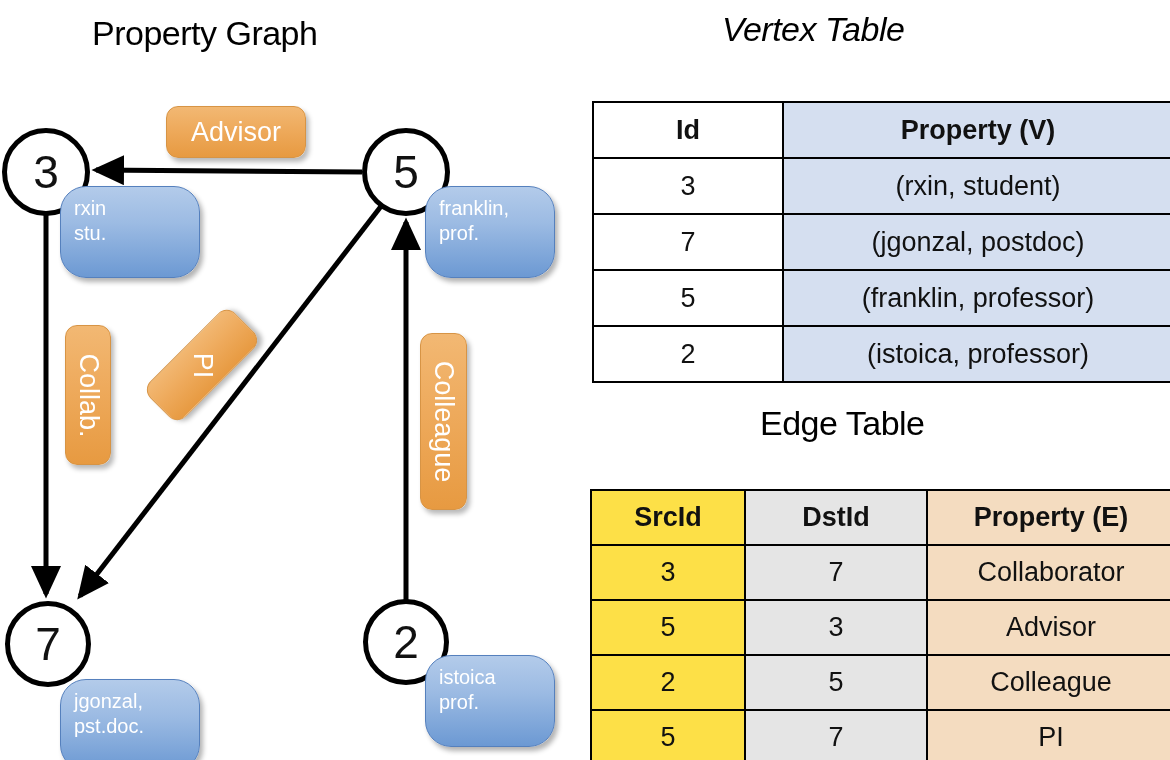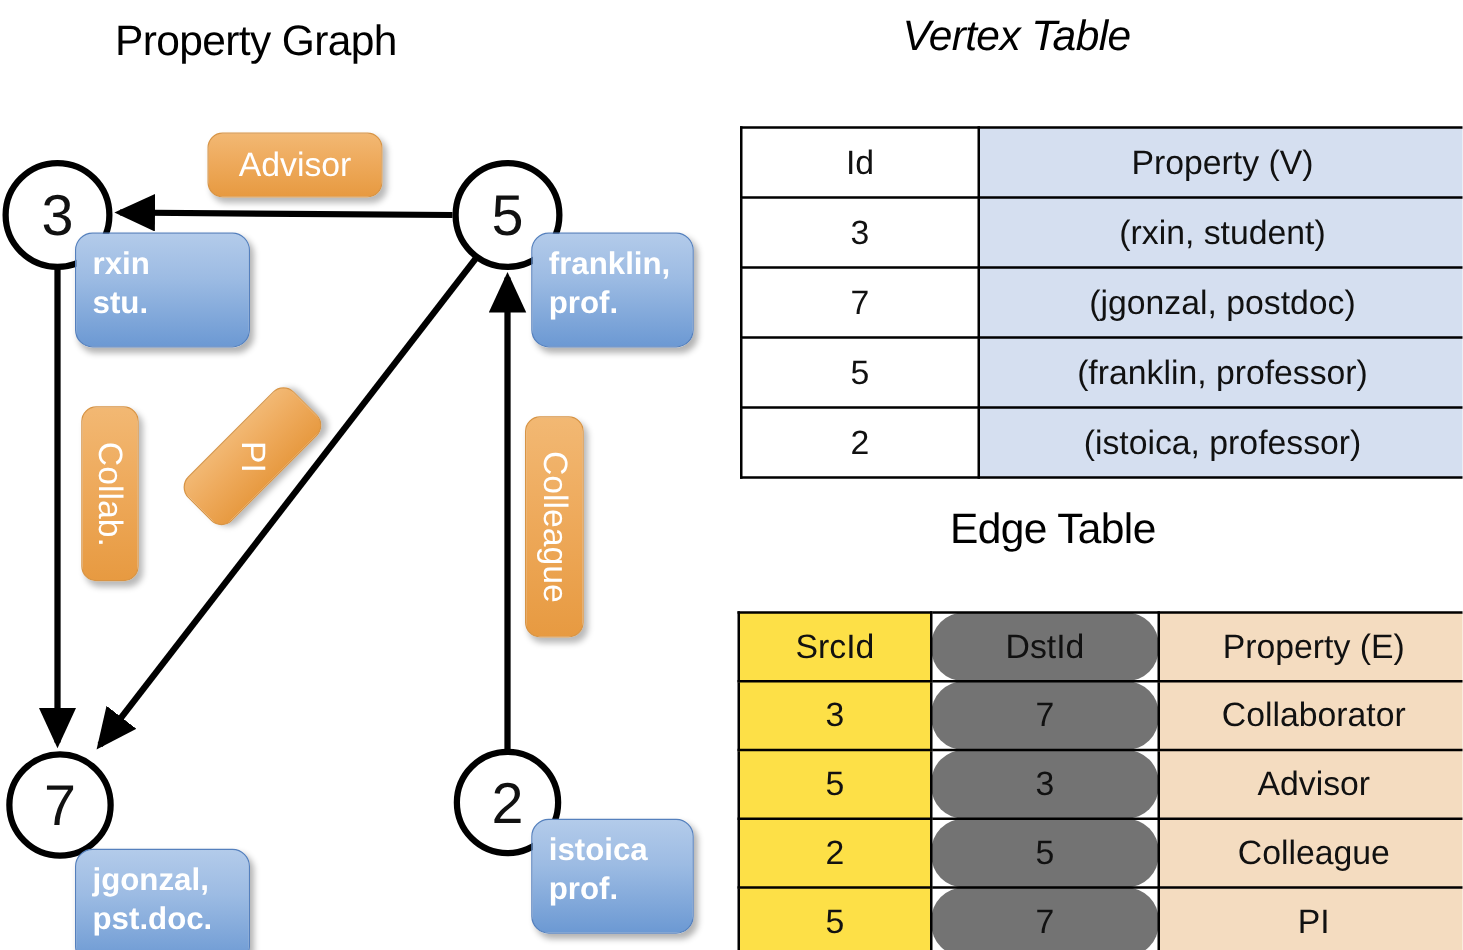--- a/index.html
+++ b/index.html
@@ -55,28 +55,28 @@
     font-weight: 300;
     font-size: 46px;
     color: #111111;
     z-index: 3;
   }
 
   
   .prop-box {
     position: absolute;
     box-sizing: border-box;
-    border-radius: 14px;
+    border-radius: 26px;
     border: 1.5px solid #5580bd;
     background: linear-gradient(to bottom, #b3cbea 0%, #9cbbe3 40%, #6c99d3 100%);
     box-shadow: 3px 4px 5px rgba(0,0,0,0.30);
     color: #ffffff;
     font-family: "Liberation Sans", sans-serif;
-    font-weight: 700;
-    font-size: 25px;
+    font-weight: 400;
+    font-size: 20px;
     line-height: 1.25;
     padding: 9px 0 0 13px;
     z-index: 4;
   }
 
   
   .edge-label {
     position: absolute;
     box-sizing: border-box;
     border-radius: 12px;
@@ -107,33 +107,33 @@
   }
   .tbl td, .tbl th {
     border: 2px solid #000000;
     text-align: center;
     font-weight: 300;
     font-size: 27px;
     color: #111111;
     padding: 0;
   }
   .tbl th {
-    font-weight: 400;
+    font-weight: 700;
     font-size: 27px;
   }
 
   #vertex-table { left: 592px; top: 101px; width: 576px; }
   #vertex-table th, #vertex-table td { height: 54px; }
   #vertex-table .col-id    { width: 188px; background: #ffffff; }
   #vertex-table .col-prop  { width: 388px; background: #d5dff0; }
 
   #edge-table { left: 590px; top: 489px; width: 578px; }
   #edge-table th, #edge-table td { height: 53px; }
   #edge-table .col-src  { width: 152px; background: #fde047; }
-  #edge-table .col-dst  { width: 180px; background: #737373; border-radius: 26px; }
+  #edge-table .col-dst  { width: 180px; background: #e5e5e5; }
   #edge-table .col-prop { width: 246px; background: #f4dcc0; }
 </style>
 </head>
 <body>
 
 <div class="title" id="title-property-graph">Property Graph</div>
 <div class="title" id="title-vertex-table">Vertex Table</div>
 <div class="title" id="title-edge-table">Edge Table</div>
 
 <div id="graph-panel">

